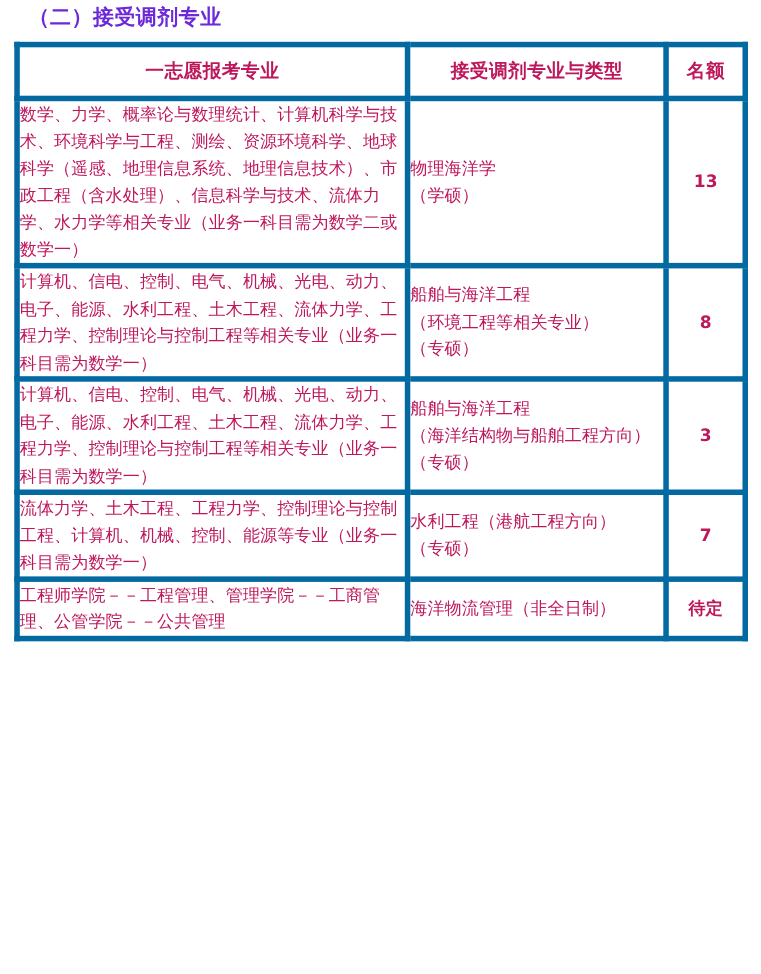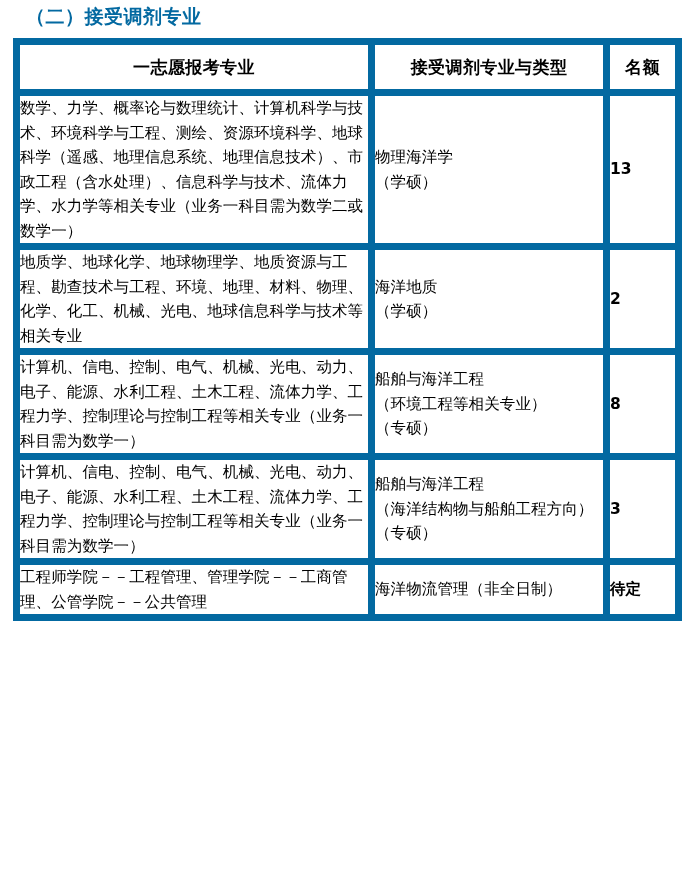--- a/index.html
+++ b/index.html
@@ -22,68 +22,68 @@
   }
   .section-title {
     position: absolute;
     left: 26px;
     top: 2px;
     font-family: "DejaVu Serif", "Liberation Serif", serif;
     font-weight: bold;
     font-size: 19px;
     line-height: 28px;
     letter-spacing: 0.5px;
-    color: #0369a1;
+    color: #6d28d9;
     white-space: nowrap;
   }
   .table-wrap {
     position: absolute;
     left: 13px;
     top: 38px;
     width: 662px;
   }
   table.admit-table {
     border-collapse: collapse;
     width: 662px;
     table-layout: fixed;
     background: #ffffff;
   }
   table.admit-table col.c1 { width: 355px; }
   table.admit-table col.c2 { width: 235px; }
   table.admit-table col.c3 { width: 72px; }
 
   table.admit-table th,
   table.admit-table td {
-    border: 7px solid #0369a1;
+    border: 5px solid #0369a1;
     padding: 0;
     vertical-align: middle;
     font-size: 15.5px;
     line-height: 24.5px;
-    color: #000000;
+    color: #be185d;
   }
   table.admit-table thead th {
     height: 44px;
     text-align: center;
     font-weight: bold;
     font-size: 17px;
     letter-spacing: 0.4px;
   }
   td.col-major {
     text-align: left;
     padding: 6px 7px 7px 8px;
     letter-spacing: 0.1px;
     word-break: break-all;
   }
   td.col-target {
     padding: 6px 4px;
     letter-spacing: 0.1px;
   }
   td.col-target .line { display: block; white-space: nowrap; }
   td.col-quota {
-    text-align: left;
+    text-align: center;
     font-size: 15px;
     font-weight: bold;
     padding: 6px 2px;
   }
   .q-cjk { font-weight: normal; font-size: 15.5px; }
 </style>
 </head>
 <body>
 
 <div class="page">
@@ -107,46 +107,46 @@
       <tbody id="table-body">
           <tr>
             <td class="col-major">数学、力学、概率论与数理统计、计算机科学与技术、环境科学与工程、测绘、资源环境科学、地球科学（遥感、地理信息系统、地理信息技术）、市政工程（含水处理）、信息科学与技术、流体力学、水力学等相关专业（业务一科目需为数学二或数学一）</td>
             <td class="col-target">
               <span class="line">物理海洋学</span>
               <span class="line">（学硕）</span>
             </td>
             <td class="col-quota">13</td>
           </tr>
           <tr>
-            <td class="col-major">地质学、地球化学、地球物理学、地质资源与工程、勘查技术与工程、环境、地理、材料、物理、化学、化工、机械、光电、地球信息科学与技术等相关专业</td>
-            <td class="col-target">
-              <span class="line">海洋地质</span>
-              <span class="line">（学硕）</span>
-            </td>
-            <td class="col-quota">2</td>
-          </tr>
-          <tr>
             <td class="col-major">计算机、信电、控制、电气、机械、光电、动力、电子、能源、水利工程、土木工程、流体力学、工程力学、控制理论与控制工程等相关专业（业务一科目需为数学一）</td>
             <td class="col-target">
               <span class="line">船舶与海洋工程</span>
               <span class="line">（环境工程等相关专业）</span>
               <span class="line">（专硕）</span>
             </td>
             <td class="col-quota">8</td>
           </tr>
           <tr>
             <td class="col-major">计算机、信电、控制、电气、机械、光电、动力、电子、能源、水利工程、土木工程、流体力学、工程力学、控制理论与控制工程等相关专业（业务一科目需为数学一）</td>
             <td class="col-target">
               <span class="line">船舶与海洋工程</span>
               <span class="line">（海洋结构物与船舶工程方向）</span>
               <span class="line">（专硕）</span>
             </td>
             <td class="col-quota">3</td>
           </tr>
           <tr>
+            <td class="col-major">流体力学、土木工程、工程力学、控制理论与控制工程、计算机、机械、控制、能源等专业（业务一科目需为数学一）</td>
+            <td class="col-target">
+              <span class="line">水利工程（港航工程方向）</span>
+              <span class="line">（专硕）</span>
+            </td>
+            <td class="col-quota">7</td>
+          </tr>
+          <tr>
             <td class="col-major">工程师学院－－工程管理、管理学院－－工商管理、公管学院－－公共管理</td>
             <td class="col-target">
               <span class="line">海洋物流管理（非全日制）</span>
             </td>
             <td class="col-quota q-cjk">待定</td>
           </tr>
         </tbody>
     </table>
   </div>
 

